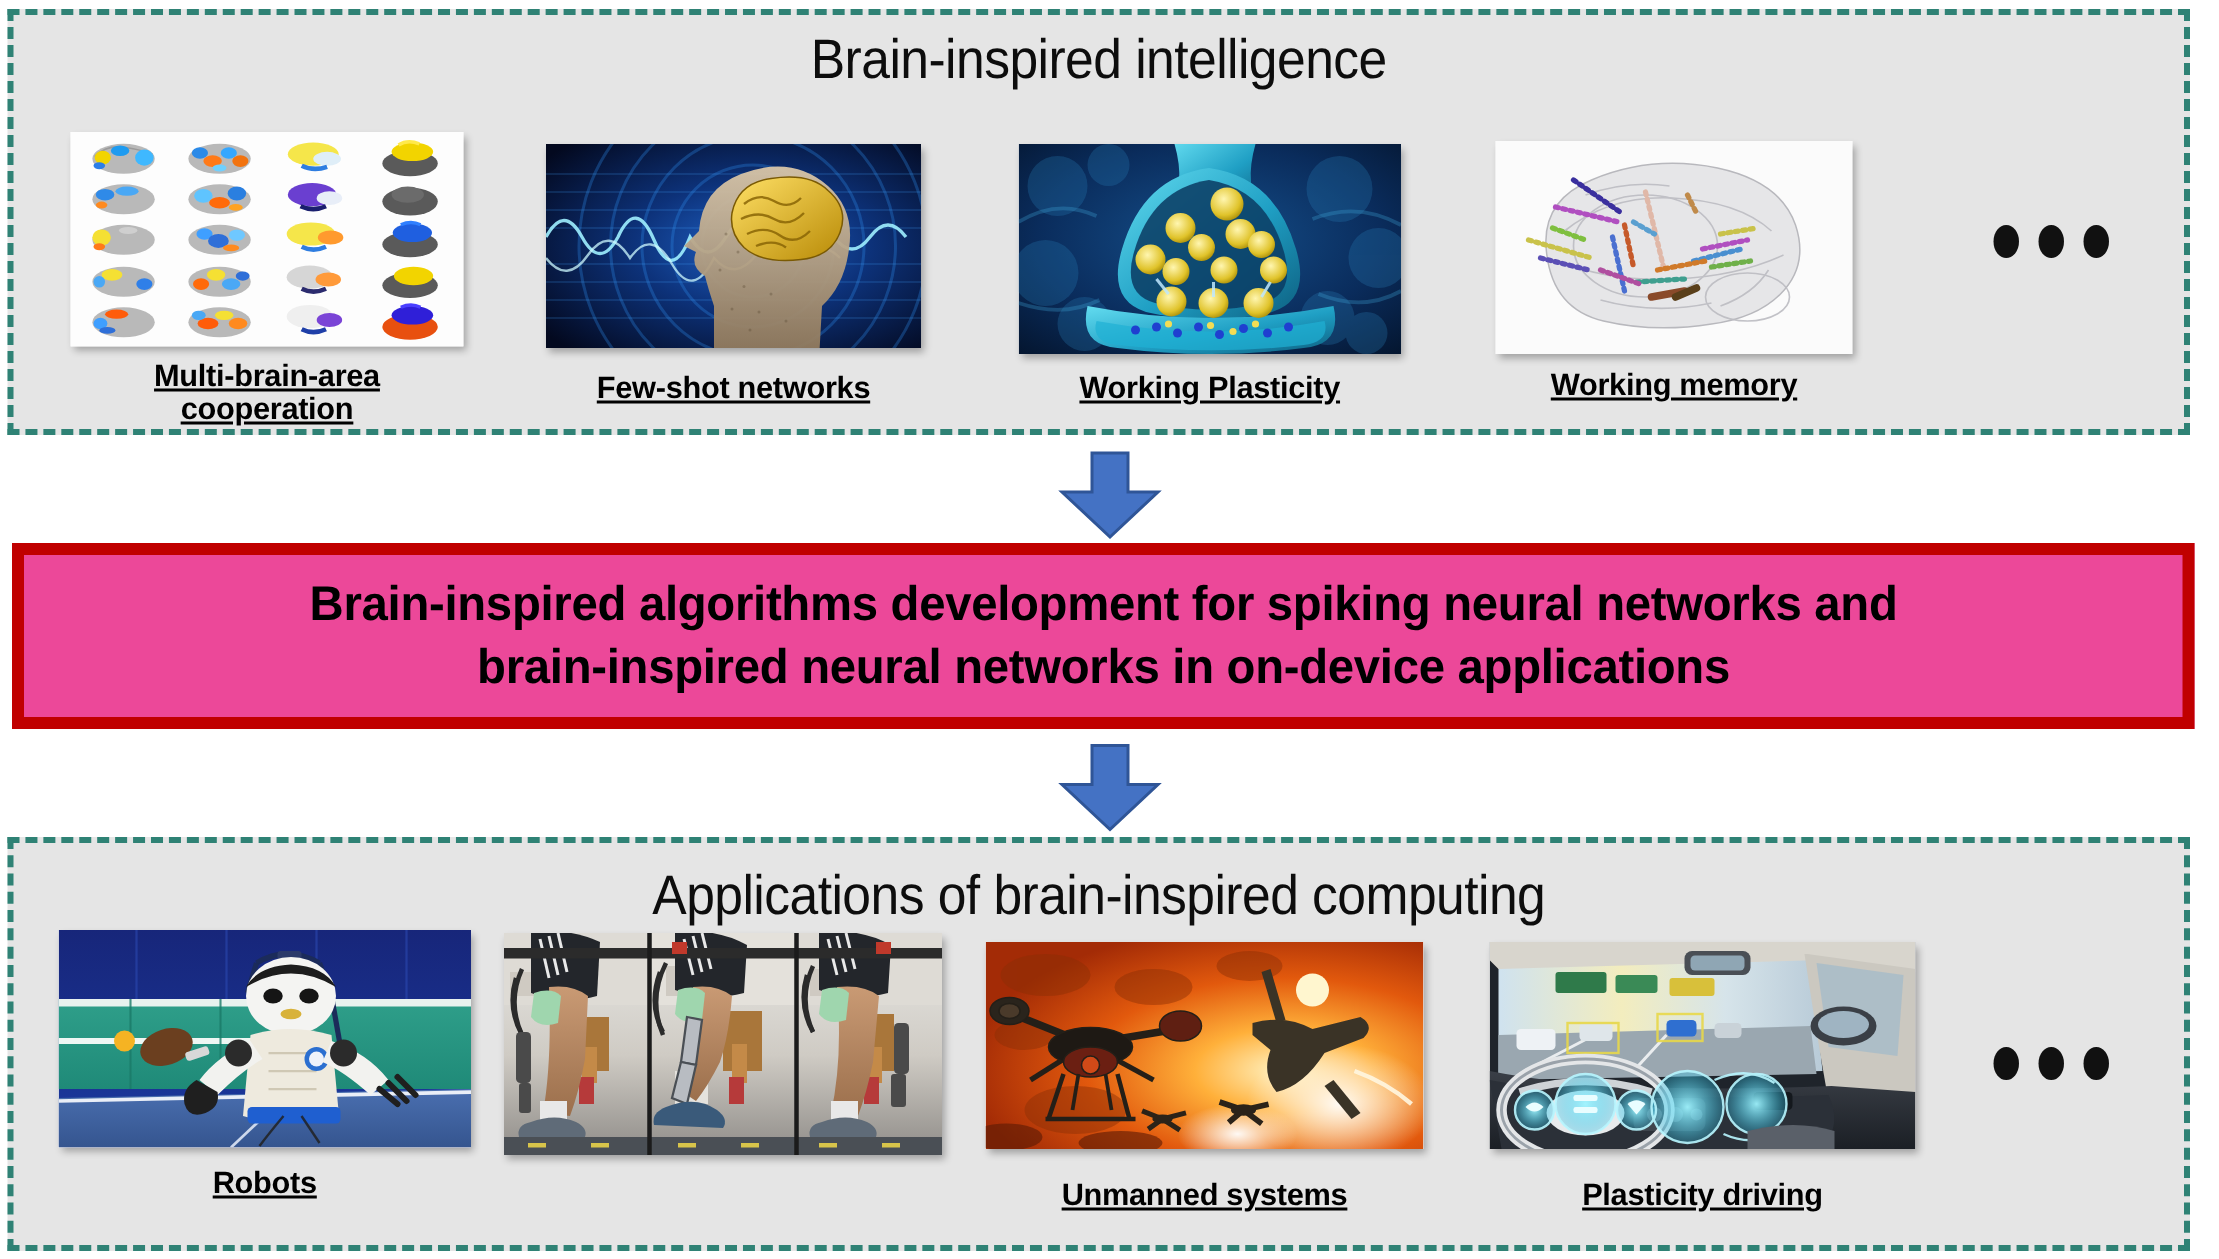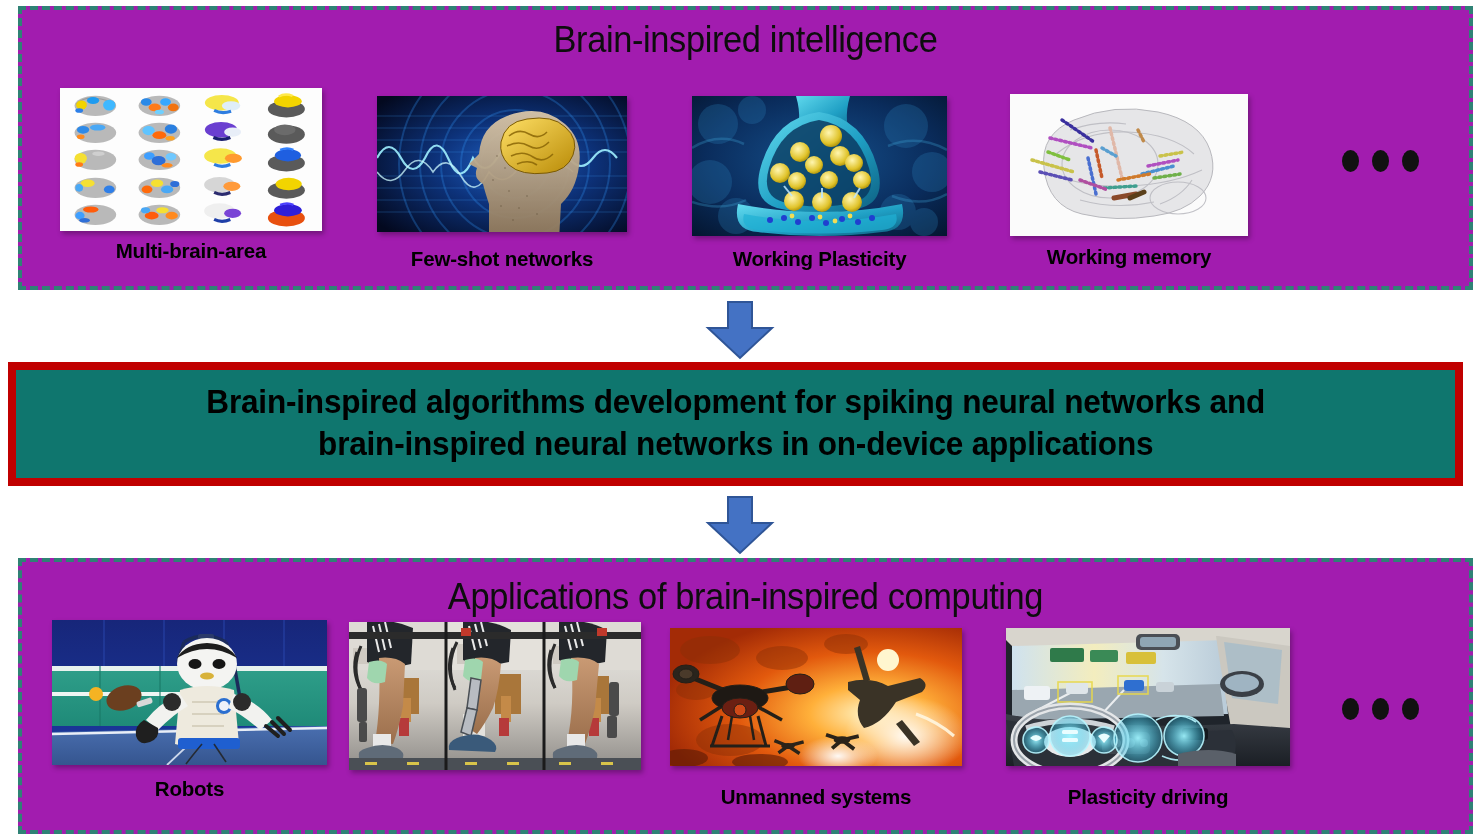--- a/index.html
+++ b/index.html
@@ -3,23 +3,23 @@
 <meta charset="utf-8">
 <style>
   html,body{margin:0;padding:0;background:#ffffff;}
   body{
     width:1479px;height:839px;position:relative;overflow:hidden;
     font-family:"Liberation Sans","DejaVu Sans",sans-serif;
   }
 
   
   .panel{
-    position:absolute;left:18px;width:1455px;
+    position:absolute;left:5px;width:1455px;
     border:4px dashed #2f8275;
-    background:#a21caf;
+    background:#e5e5e5;
     box-sizing:border-box;
   }
   #panel-top{top:6px;height:284px;}
   #panel-bottom{top:558px;height:276px;}
 
   .panel-title{
     position:absolute;left:0;right:0;text-align:center;
     font-family:"Liberation Sans","DejaVu Sans",sans-serif;
     font-weight:400;font-size:37px;color:#0d0d0d;
     letter-spacing:-0.4px;
@@ -39,30 +39,31 @@
     background:#ffffff;
     box-shadow:2px 3px 5px rgba(0,0,0,.30);
     overflow:hidden;
   }
   .caption{
     position:absolute;left:-30px;right:-30px;
     text-align:center;
     font-weight:bold;font-size:20.5px;color:#000;
     line-height:1.08;
     letter-spacing:-0.2px;
+    text-decoration:underline;
   }
 
   
   .dots{position:absolute;display:flex;gap:13px;align-items:center;}
   .dots i{display:block;width:17px;height:22px;border-radius:50%;background:#111;}
 
   
   #center-box{
     position:absolute;left:8px;top:362px;width:1455px;height:124px;
-    border:8px solid #c00000;background:#0f766e;box-sizing:border-box;
+    border:8px solid #c00000;background:#ec4899;box-sizing:border-box;
     display:flex;align-items:center;justify-content:center;
   }
   #center-text{
     text-align:center;font-weight:bold;font-size:32.5px;color:#000;
     line-height:1.28;transform:scaleX(.97);letter-spacing:-0.2px;
     padding:0 20px;
   }
 
   
   .arrow{position:absolute;width:74px;height:60px;}
@@ -253,20 +254,21 @@
               <svg viewBox="0 0 60 34" class="full">
                 <ellipse cx="30" cy="22" rx="24" ry="11" fill="#e8500f"></ellipse>
                 <ellipse cx="32" cy="12" rx="18" ry="8" fill="#2f1fd8"></ellipse>
                 <path d="M22 5q9-4 17 0" stroke="#4a3fff" stroke-width="3" fill="none"></path>
               </svg>
             </div>
         </div>
       </div>
       <div class="caption" style="top:152px;">
           <div>Multi-brain-area</div>
+          <div>cooperation</div>
         </div>
     </div>
 
     <div class="item" style="left:355px;top:8px;width:250px;">
       <div class="thumb" style="width:250px;height:136px;">
         <svg viewBox="0 0 250 136" class="full" preserveAspectRatio="none">
           <defs>
             <radialGradient id="fsBg" cx="55%" cy="50%" r="70%">
               <stop offset="0%" stop-color="#1f63c8"></stop>
               <stop offset="45%" stop-color="#0d327a"></stop>

